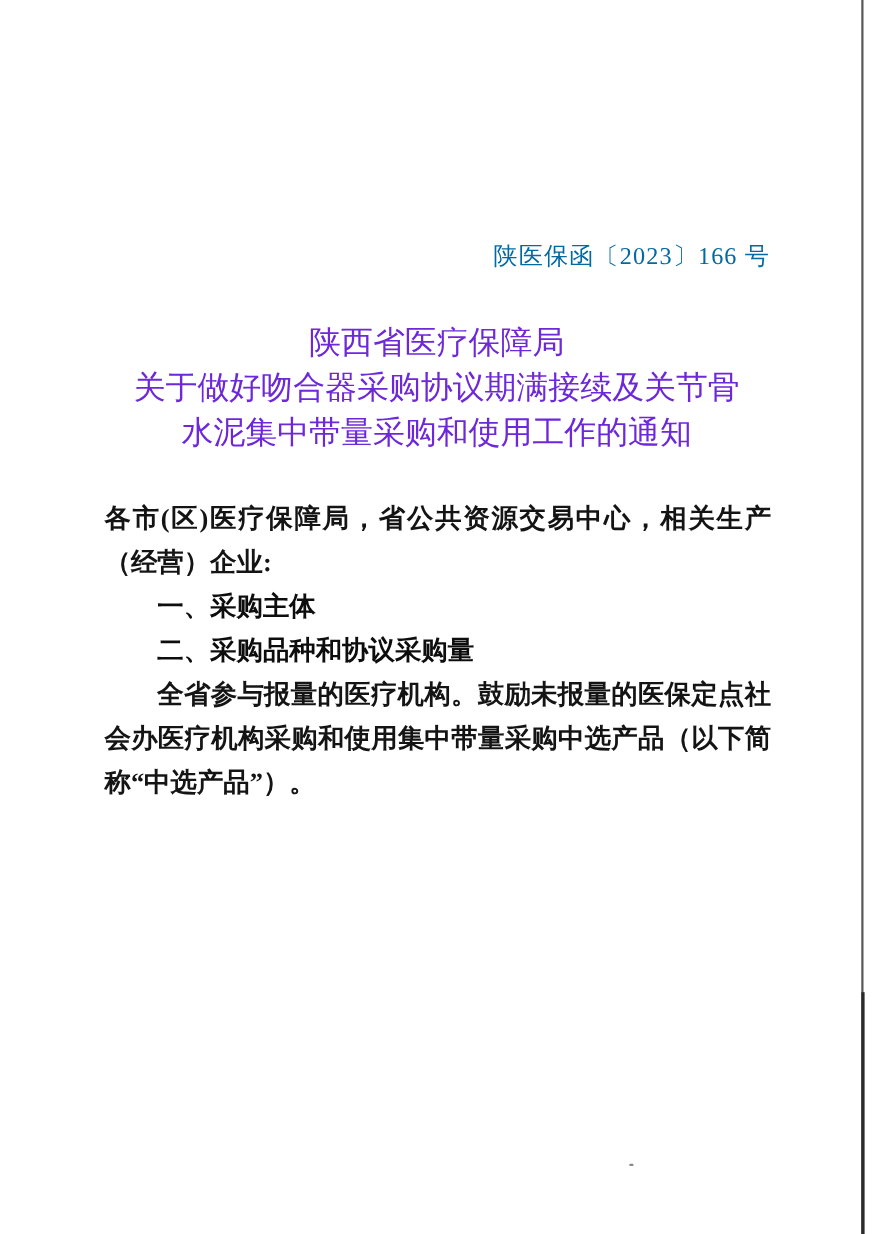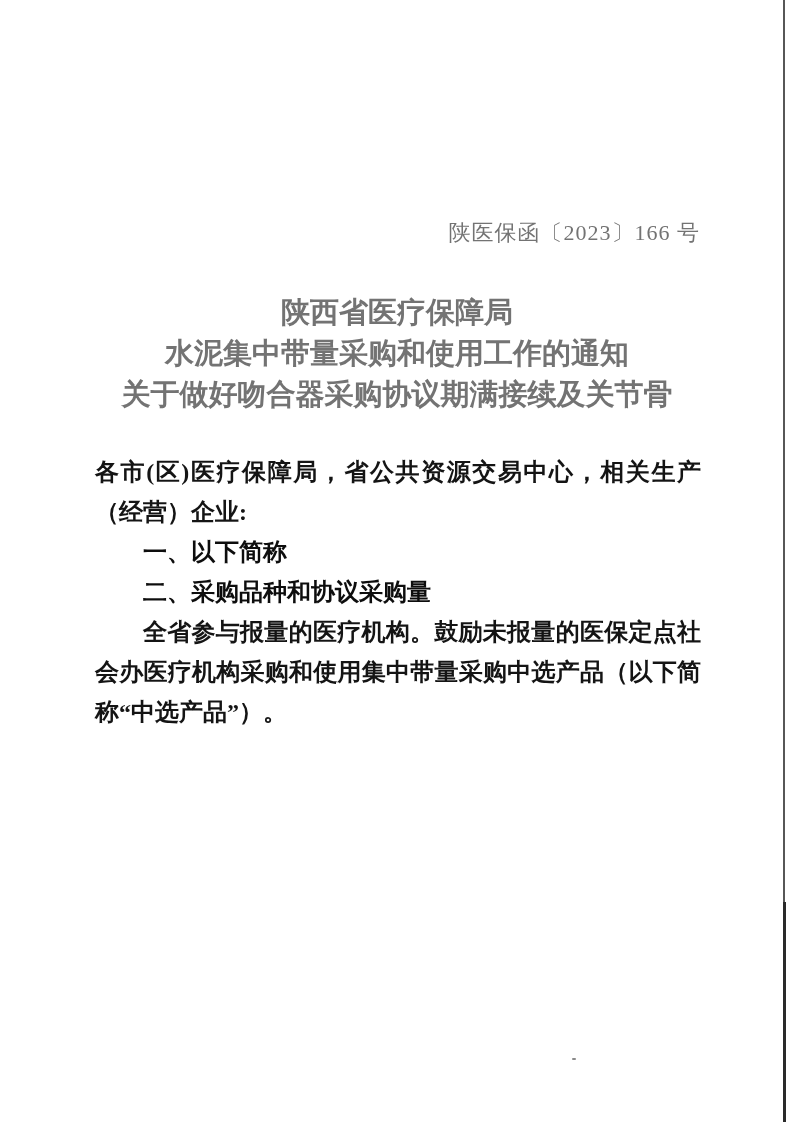--- a/index.html
+++ b/index.html
@@ -18,32 +18,32 @@
   }
   .doc-number {
     position: absolute;
     top: 218px;
     left: 95px;
     right: 94px;
     text-align: right;
     font-size: 22px;
     line-height: 30px;
     letter-spacing: 1px;
-    color: #737373;
+    color: #0369a1;
   }
   .title-block {
     position: absolute;
     top: 292px;
     left: 60px;
     right: 60px;
     text-align: center;
     font-size: 29px;
     line-height: 41px;
-    font-weight: bold;
-    color: #737373;
+    font-weight: normal;
+    color: #6d28d9;
   }
   .body-block {
     position: absolute;
     top: 452px;
     left: 95px;
     width: 606px;
     font-size: 24px;
     line-height: 40px;
     text-align: justify;
     color: #141414;
@@ -86,27 +86,27 @@
 </style>
 </head>
 <body>
 
 <div class="page">
 
   <div class="doc-number">陕医保函〔2023〕166 号</div>
 
   <div class="title-block">
     <div>陕西省医疗保障局</div>
+    <div>关于做好吻合器采购协议期满接续及关节骨</div>
     <div>水泥集中带量采购和使用工作的通知</div>
-    <div>关于做好吻合器采购协议期满接续及关节骨</div>
   </div>
 
   <div class="body-block" id="body-container">
       <div class="para">各市(区)医疗保障局，省公共资源交易中心，相关生产（经营）企业:</div>
-      <div class="para indent heading">一、以下简称</div>
+      <div class="para indent heading">一、采购主体</div>
       <div class="para indent heading">二、采购品种和协议采购量</div>
       <div class="para indent">全省参与报量的医疗机构。鼓励未报量的医保定点社会办医疗机构采购和使用集中带量采购中选产品（以下简称“中选产品”）。</div>
     </div>
 
   <div class="scan-line"></div>
   <div class="scan-line-bottom"></div>
   <div class="scan-speck"></div>
 
 </div>
 

